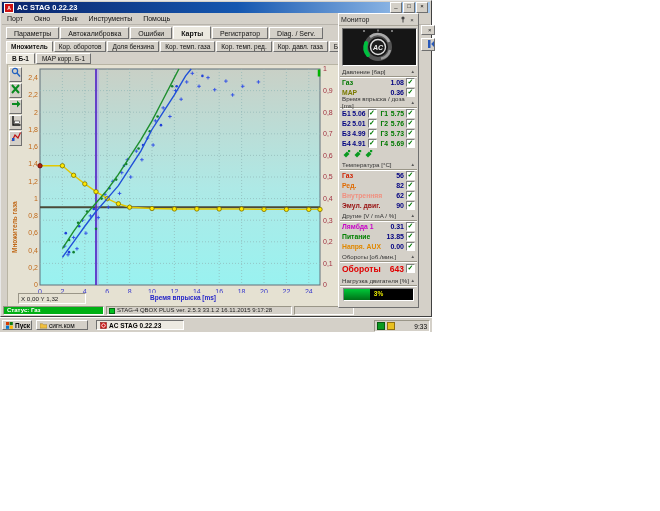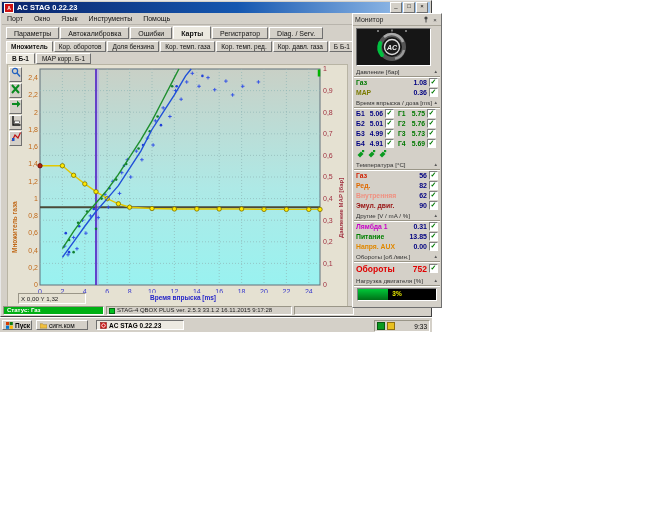--- a/index.html
+++ b/index.html
@@ -49,21 +49,21 @@
           border:1px solid;border-color:#9a9688 #fff #fff #9a9688;padding-left:2px;line-height:9px;}
   
   .statusbar{position:absolute;left:1px;bottom:1px;right:1px;height:9px;background:#d4d0c8;display:flex;gap:2px;padding:0 1px;}
   .seg{border:1px solid;border-color:#9a9688 #fff #fff #9a9688;height:7px;font-size:6px;line-height:7px;
        white-space:nowrap;overflow:hidden;box-sizing:content-box;}
   .seg-status{width:96px;background:#00b014;color:#fff;font-weight:bold;padding-left:3px;}
   .seg-device{width:182px;color:#222;display:flex;align-items:center;padding-left:2px;gap:2px;}
   .led{display:inline-block;width:4px;height:4px;background:#00c020;border:1px solid #046a12;flex:none;}
   .seg-empty{width:58px;}
   
-  .monitor{position:absolute;left:352px;top:13px;width:90px;height:295px;background:#d4d0c8;
+  .monitor{position:absolute;left:338px;top:13px;width:81px;height:295px;background:#d4d0c8;
            border:1px solid;border-color:#fff #6f6f6f #6f6f6f #fff;box-sizing:border-box;font-size:7px;}
   .mon-header{height:11px;display:flex;align-items:center;padding:0 2px;border-bottom:1px solid #a8a498;}
   .mon-title{font-size:7px;color:#222;}
   .mon-hbtn{margin-left:auto;font-size:6px;color:#333;width:8px;text-align:center;}
   .mon-hbtn.close{margin-left:1px;}
   .logo-box{position:absolute;left:3px;top:14px;width:73px;height:36px;background:#161616;
             border:1px solid;border-color:#6f6f6f #fff #fff #6f6f6f;}
   .mon-sections{position:absolute;left:1px;top:52px;right:1px;}
   .sec-header{height:10px;display:flex;align-items:center;font-size:6.2px;color:#333;padding:0 2px;
               border-bottom:1px solid #9a9688;box-shadow:0 1px 0 #fff;}
@@ -474,21 +474,21 @@
           <span class="lbl" style="color: rgb(224, 136, 0);">Напря. AUX</span>
           <span class="val">0.00</span>
           <span class="cb">✓</span>
         </div>
         <div class="sec-header">
           <span>Обороты [об./мин.]</span>
           <span class="sec-arrow">▲</span>
         </div>
         <div class="mrow large">
           <span class="lbl" style="color: rgb(224, 0, 0); font-weight: bold;">Обороты</span>
-          <span class="val" style="color: rgb(224, 0, 0);">752</span>
+          <span class="val" style="color: rgb(224, 0, 0);">643</span>
           <span class="cb">✓</span>
         </div>
         <div class="sec-header">
           <span>Нагрузка двигателя [%]</span>
           <span class="sec-arrow">▲</span>
         </div>
         <div class="loadbar">
           <div class="fill" style="width: 38%;"></div>
           <span class="pct">3%</span>
         </div>

